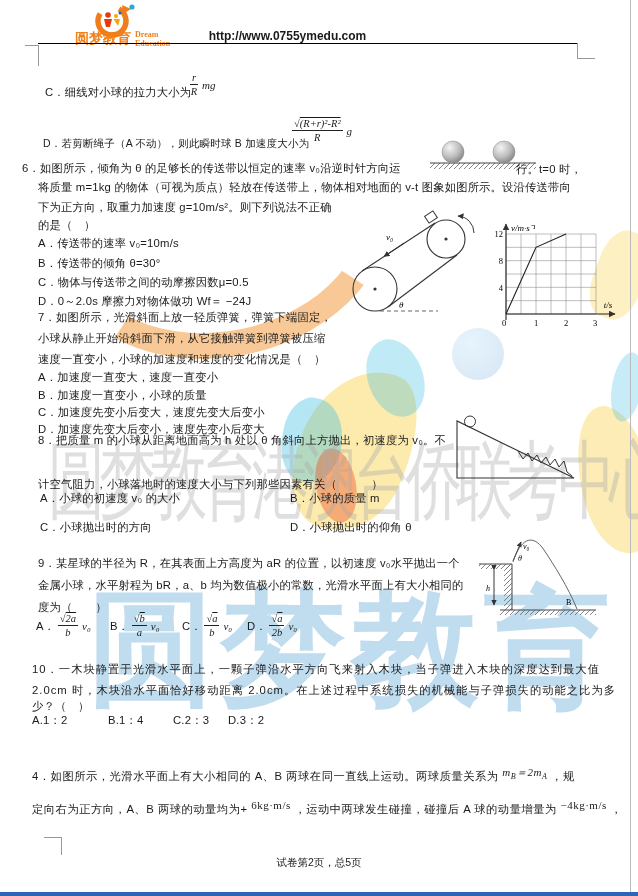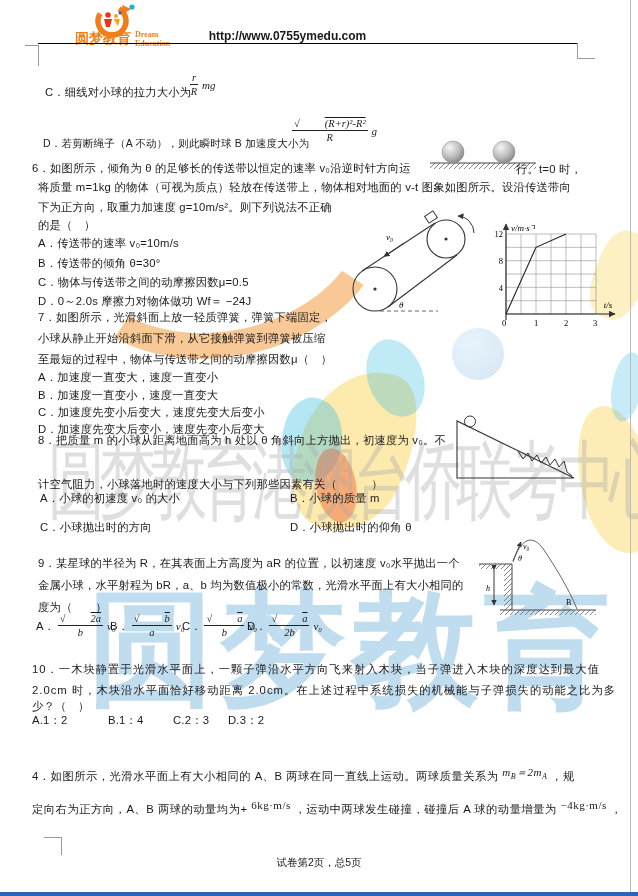--- a/index.html
+++ b/index.html
@@ -8,21 +8,21 @@
     background:#ffffff;color:#1a1a1a;
     font-family:"Liberation Sans",sans-serif;
   }
   .line{position:absolute;white-space:nowrap;font-size:11.3px;letter-spacing:.2px;z-index:2;line-height:1.2;}
   
   .fgroup{position:absolute;display:flex;align-items:center;gap:3px;z-index:2;}
   .frac-col{display:inline-flex;flex-direction:column;align-items:center;
     font-family:"Liberation Serif",serif;font-style:italic;font-size:10.5px;line-height:1.15;}
   .fnum{border-bottom:1px solid #222;padding:0 2px 0;}
   .fden{padding-top:1px;}
-  .over{text-decoration:overline;margin-left:25px;}
+  .over{text-decoration:overline;}
   .suffix-eq{font-family:"Liberation Serif",serif;font-style:italic;font-size:11px;margin-left:1px;}
   .opt-label{font-size:11.3px;}
   .rf{font-family:"Liberation Serif",serif;font-size:11px;position:relative;top:-4px;font-style:italic;}
   .rf sub{font-size:8px;font-style:italic;}
   .rfu{font-family:"Liberation Serif",serif;font-size:11px;position:relative;top:-4px;}
   
   .hdr-rule{position:absolute;left:38px;top:43px;width:539px;border-top:1.6px solid #000;z-index:3;}
   .url{position:absolute;top:29px;left:0;width:575px;text-align:center;font-size:12px;font-weight:bold;z-index:3;}
   
   .mark{position:absolute;z-index:3;}
@@ -119,21 +119,21 @@
   <span class="suffix-eq">g</span>
 </div>
 
 <svg style="left:428px;top:135px" width="115" height="38" viewBox="0 0 115 38">
   <rect x="2" y="28" width="106" height="6" fill="url(#hatch1)"></rect>
   <line x1="2" y1="28" x2="108" y2="28" stroke="#444" stroke-width="1"></line>
   <circle cx="25" cy="17" r="11" fill="url(#ballg)" stroke="#888" stroke-width="0.5"></circle>
   <circle cx="76" cy="17" r="11" fill="url(#ballg)" stroke="#888" stroke-width="0.5"></circle>
 </svg>
 
-<div class="line" style="left:32px;top:162px">6．如图所示，倾角为 θ 的足够长的传送带以恒定的速率 v₀沿逆时针方向运</div>
+<div class="line" style="left:22px;top:162px">6．如图所示，倾角为 θ 的足够长的传送带以恒定的速率 v₀沿逆时针方向运</div>
 <div class="line" style="left:516px;top:163px">行。t=0 时，</div>
 <div class="line" style="left:38px;top:181px">将质量 m=1kg 的物体（可视为质点）轻放在传送带上，物体相对地面的 v-t 图象如图所示。设沿传送带向</div>
 <div class="line" style="left:38px;top:201px">下为正方向，取重力加速度 g=10m/s²。则下列说法不正确</div>
 <div class="line" style="left:38px;top:219px">的是（　）</div>
 <div class="line" style="left:38px;top:237px">A．传送带的速率 v₀=10m/s</div>
 <div class="line" style="left:38px;top:257px">B．传送带的倾角 θ=30°</div>
 <div class="line" style="left:38px;top:276px">C．物体与传送带之间的动摩擦因数μ=0.5</div>
 <div class="line" style="left:38px;top:295px">D．0～2.0s 摩擦力对物体做功 Wf＝ −24J</div>
 
 <svg style="left:342px;top:213px" width="140" height="104" viewBox="0 0 140 104">
@@ -163,23 +163,23 @@
   <text x="22" y="45" font-size="8.5" text-anchor="end">8</text>
   <text x="22" y="71.5" font-size="8.5" text-anchor="end">4</text>
   <text x="23" y="107" font-size="8.5" text-anchor="middle">0</text>
   <text x="55" y="107" font-size="8.5" text-anchor="middle">1</text>
   <text x="85" y="107" font-size="8.5" text-anchor="middle">2</text>
   <text x="114" y="107" font-size="8.5" text-anchor="middle">3</text>
 </svg>
 
 <div class="line" style="left:38px;top:311px">7．如图所示，光滑斜面上放一轻质弹簧，弹簧下端固定，</div>
 <div class="line" style="left:38px;top:332px">小球从静止开始沿斜面下滑，从它接触弹簧到弹簧被压缩</div>
-<div class="line" style="left:38px;top:353px">至最短的过程中，物体与传送带之间的动摩擦因数μ（　）</div>
+<div class="line" style="left:38px;top:353px">速度一直变小，小球的加速度和速度的变化情况是（　）</div>
 <div class="line" style="left:38px;top:371px">A．加速度一直变大，速度一直变小</div>
-<div class="line" style="left:38px;top:389px">B．加速度一直变小，速度一直变大</div>
+<div class="line" style="left:38px;top:389px">B．加速度一直变小，小球的质量</div>
 <div class="line" style="left:38px;top:406px">C．加速度先变小后变大，速度先变大后变小</div>
 <div class="line" style="left:38px;top:423px">D．加速度先变大后变小，速度先变小后变大</div>
 
 <svg style="left:450px;top:415px" width="130" height="68" viewBox="0 0 130 68">
   <path d="M7,6 L7,63 L124,63 Z" fill="none" stroke="#333" stroke-width="1.1"></path>
   <circle cx="20" cy="6.5" r="5.5" fill="none" stroke="#333" stroke-width="1"></circle>
   <polyline fill="none" stroke="#333" stroke-width="1" points="68,36 73,44 78,38 82,46 87,40 91,48 96,42 100,50 105,44 109,52 114,46 117,57 122,61"></polyline>
 </svg>
 
 <div class="line" style="left:38px;top:434px">8．把质量 m 的小球从距离地面高为 h 处以 θ 角斜向上方抛出，初速度为 v₀。不</div>

